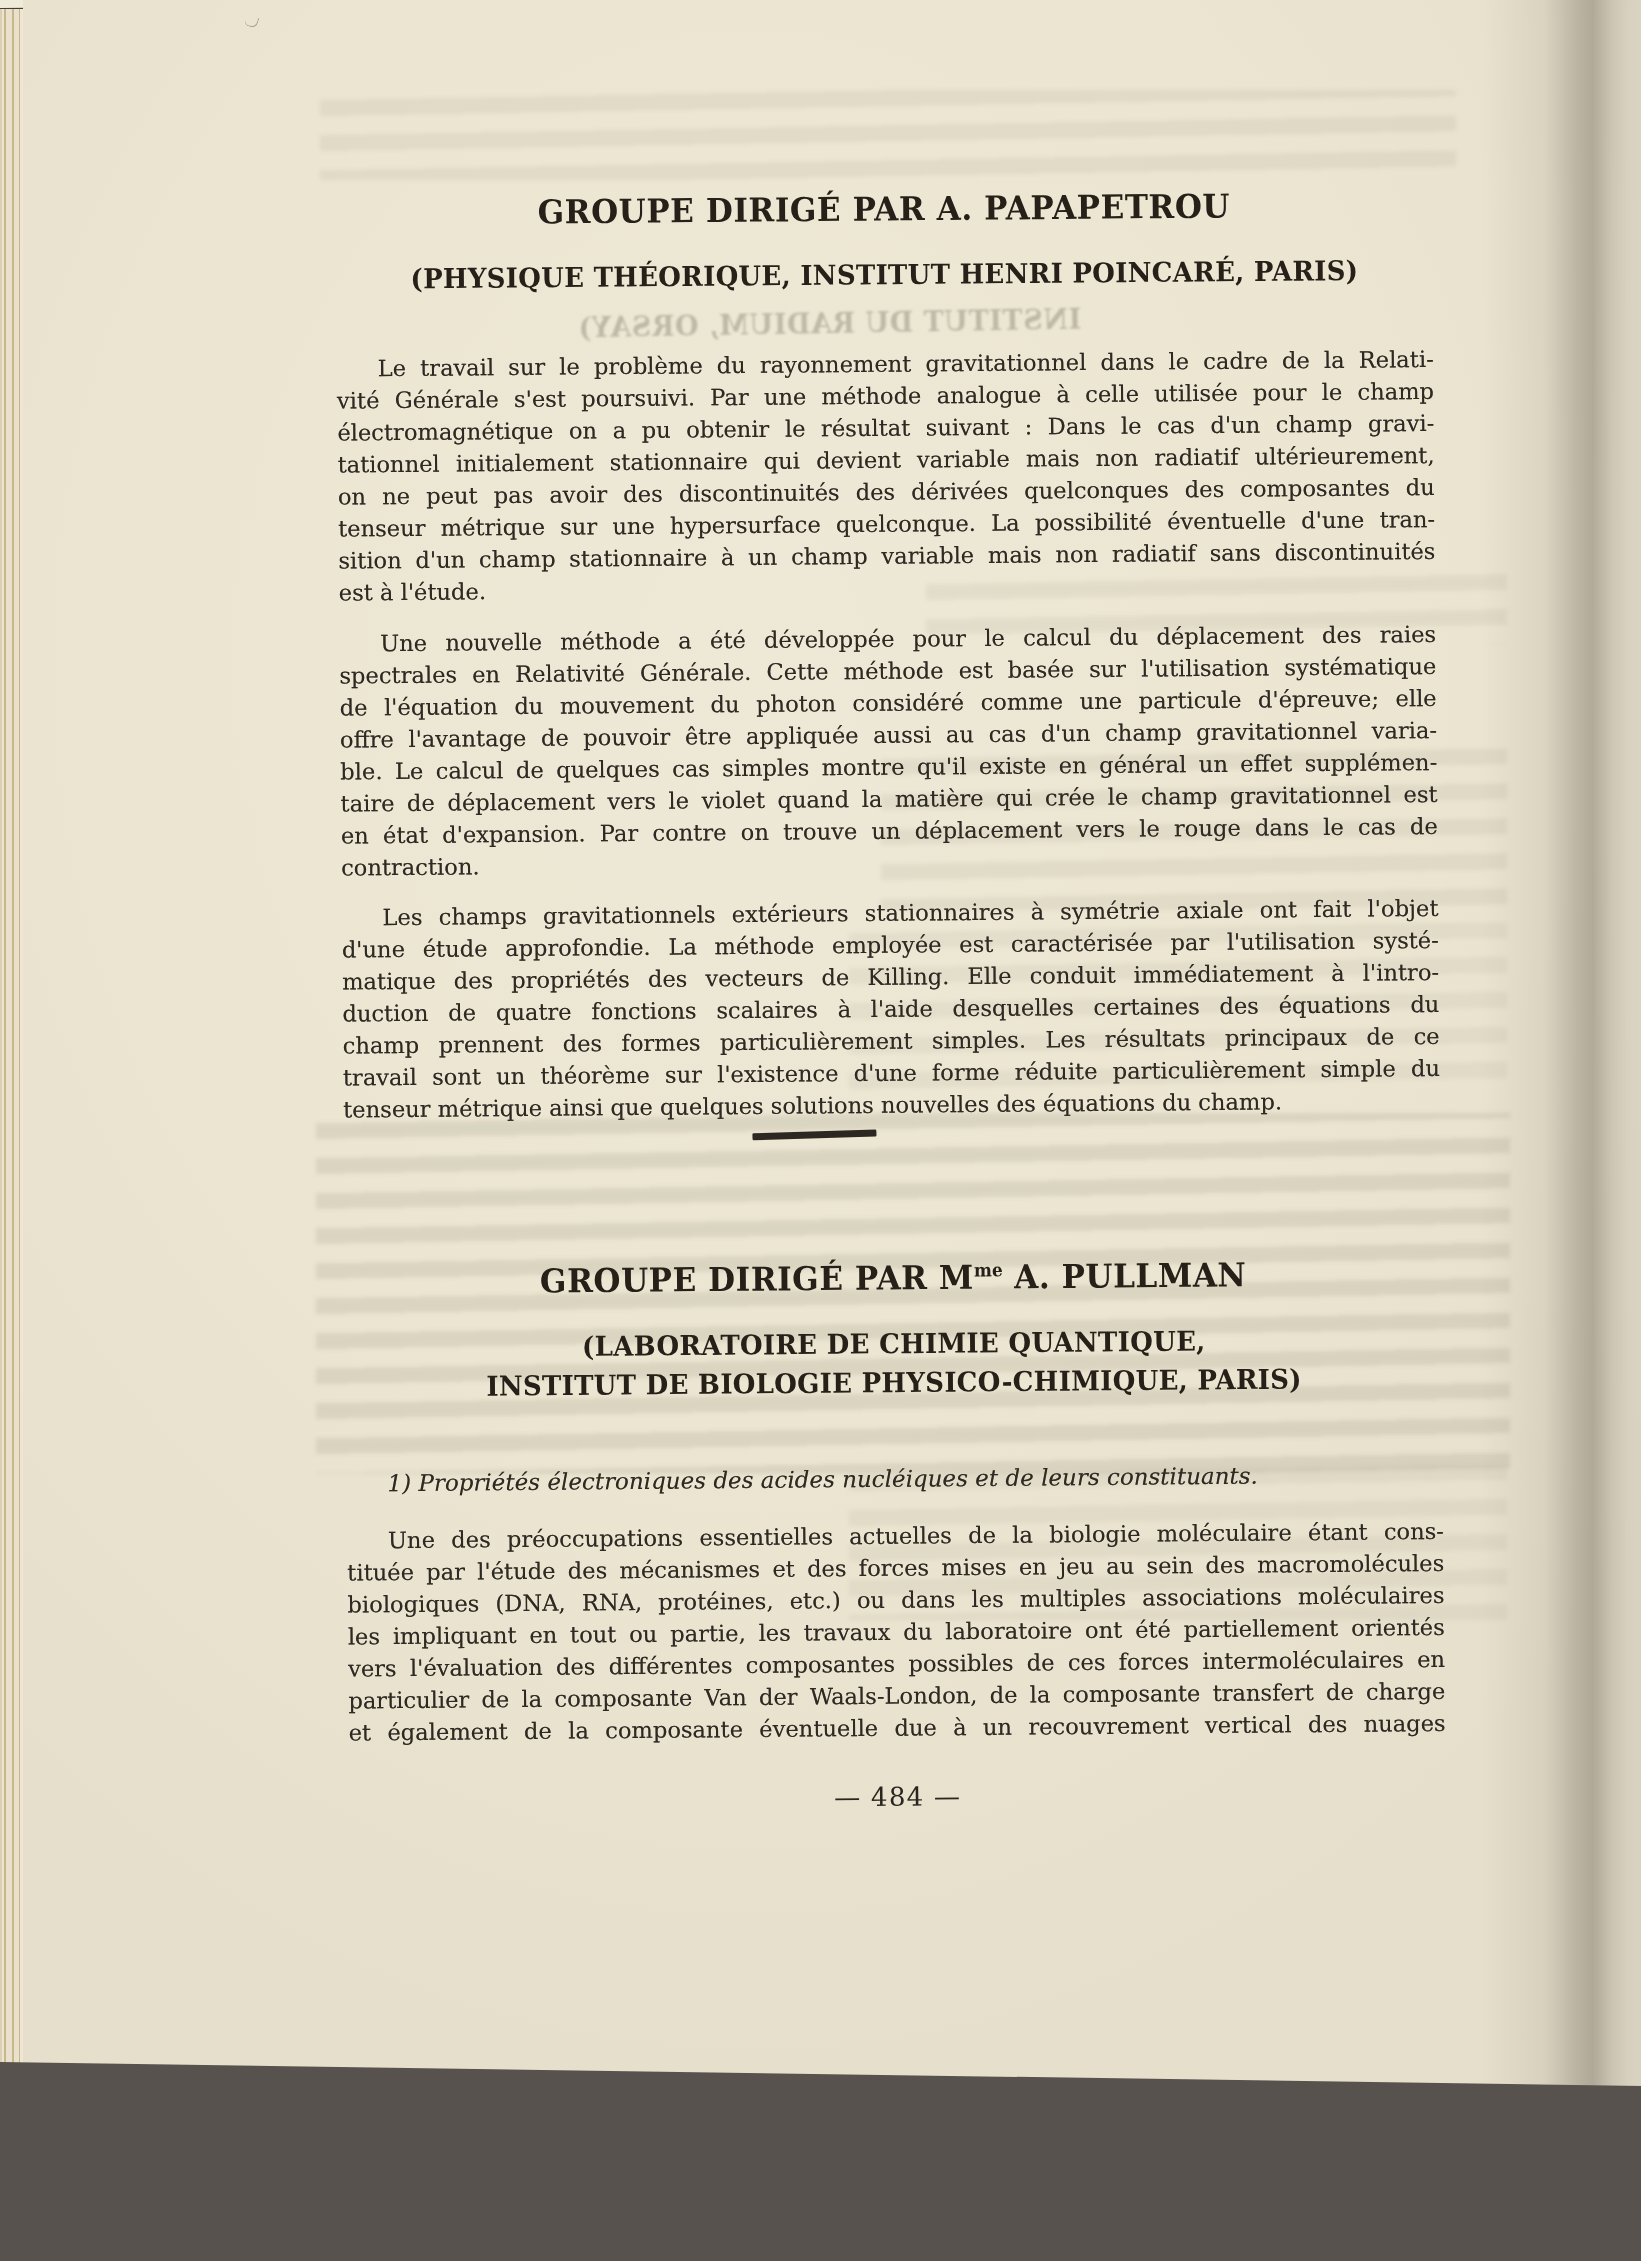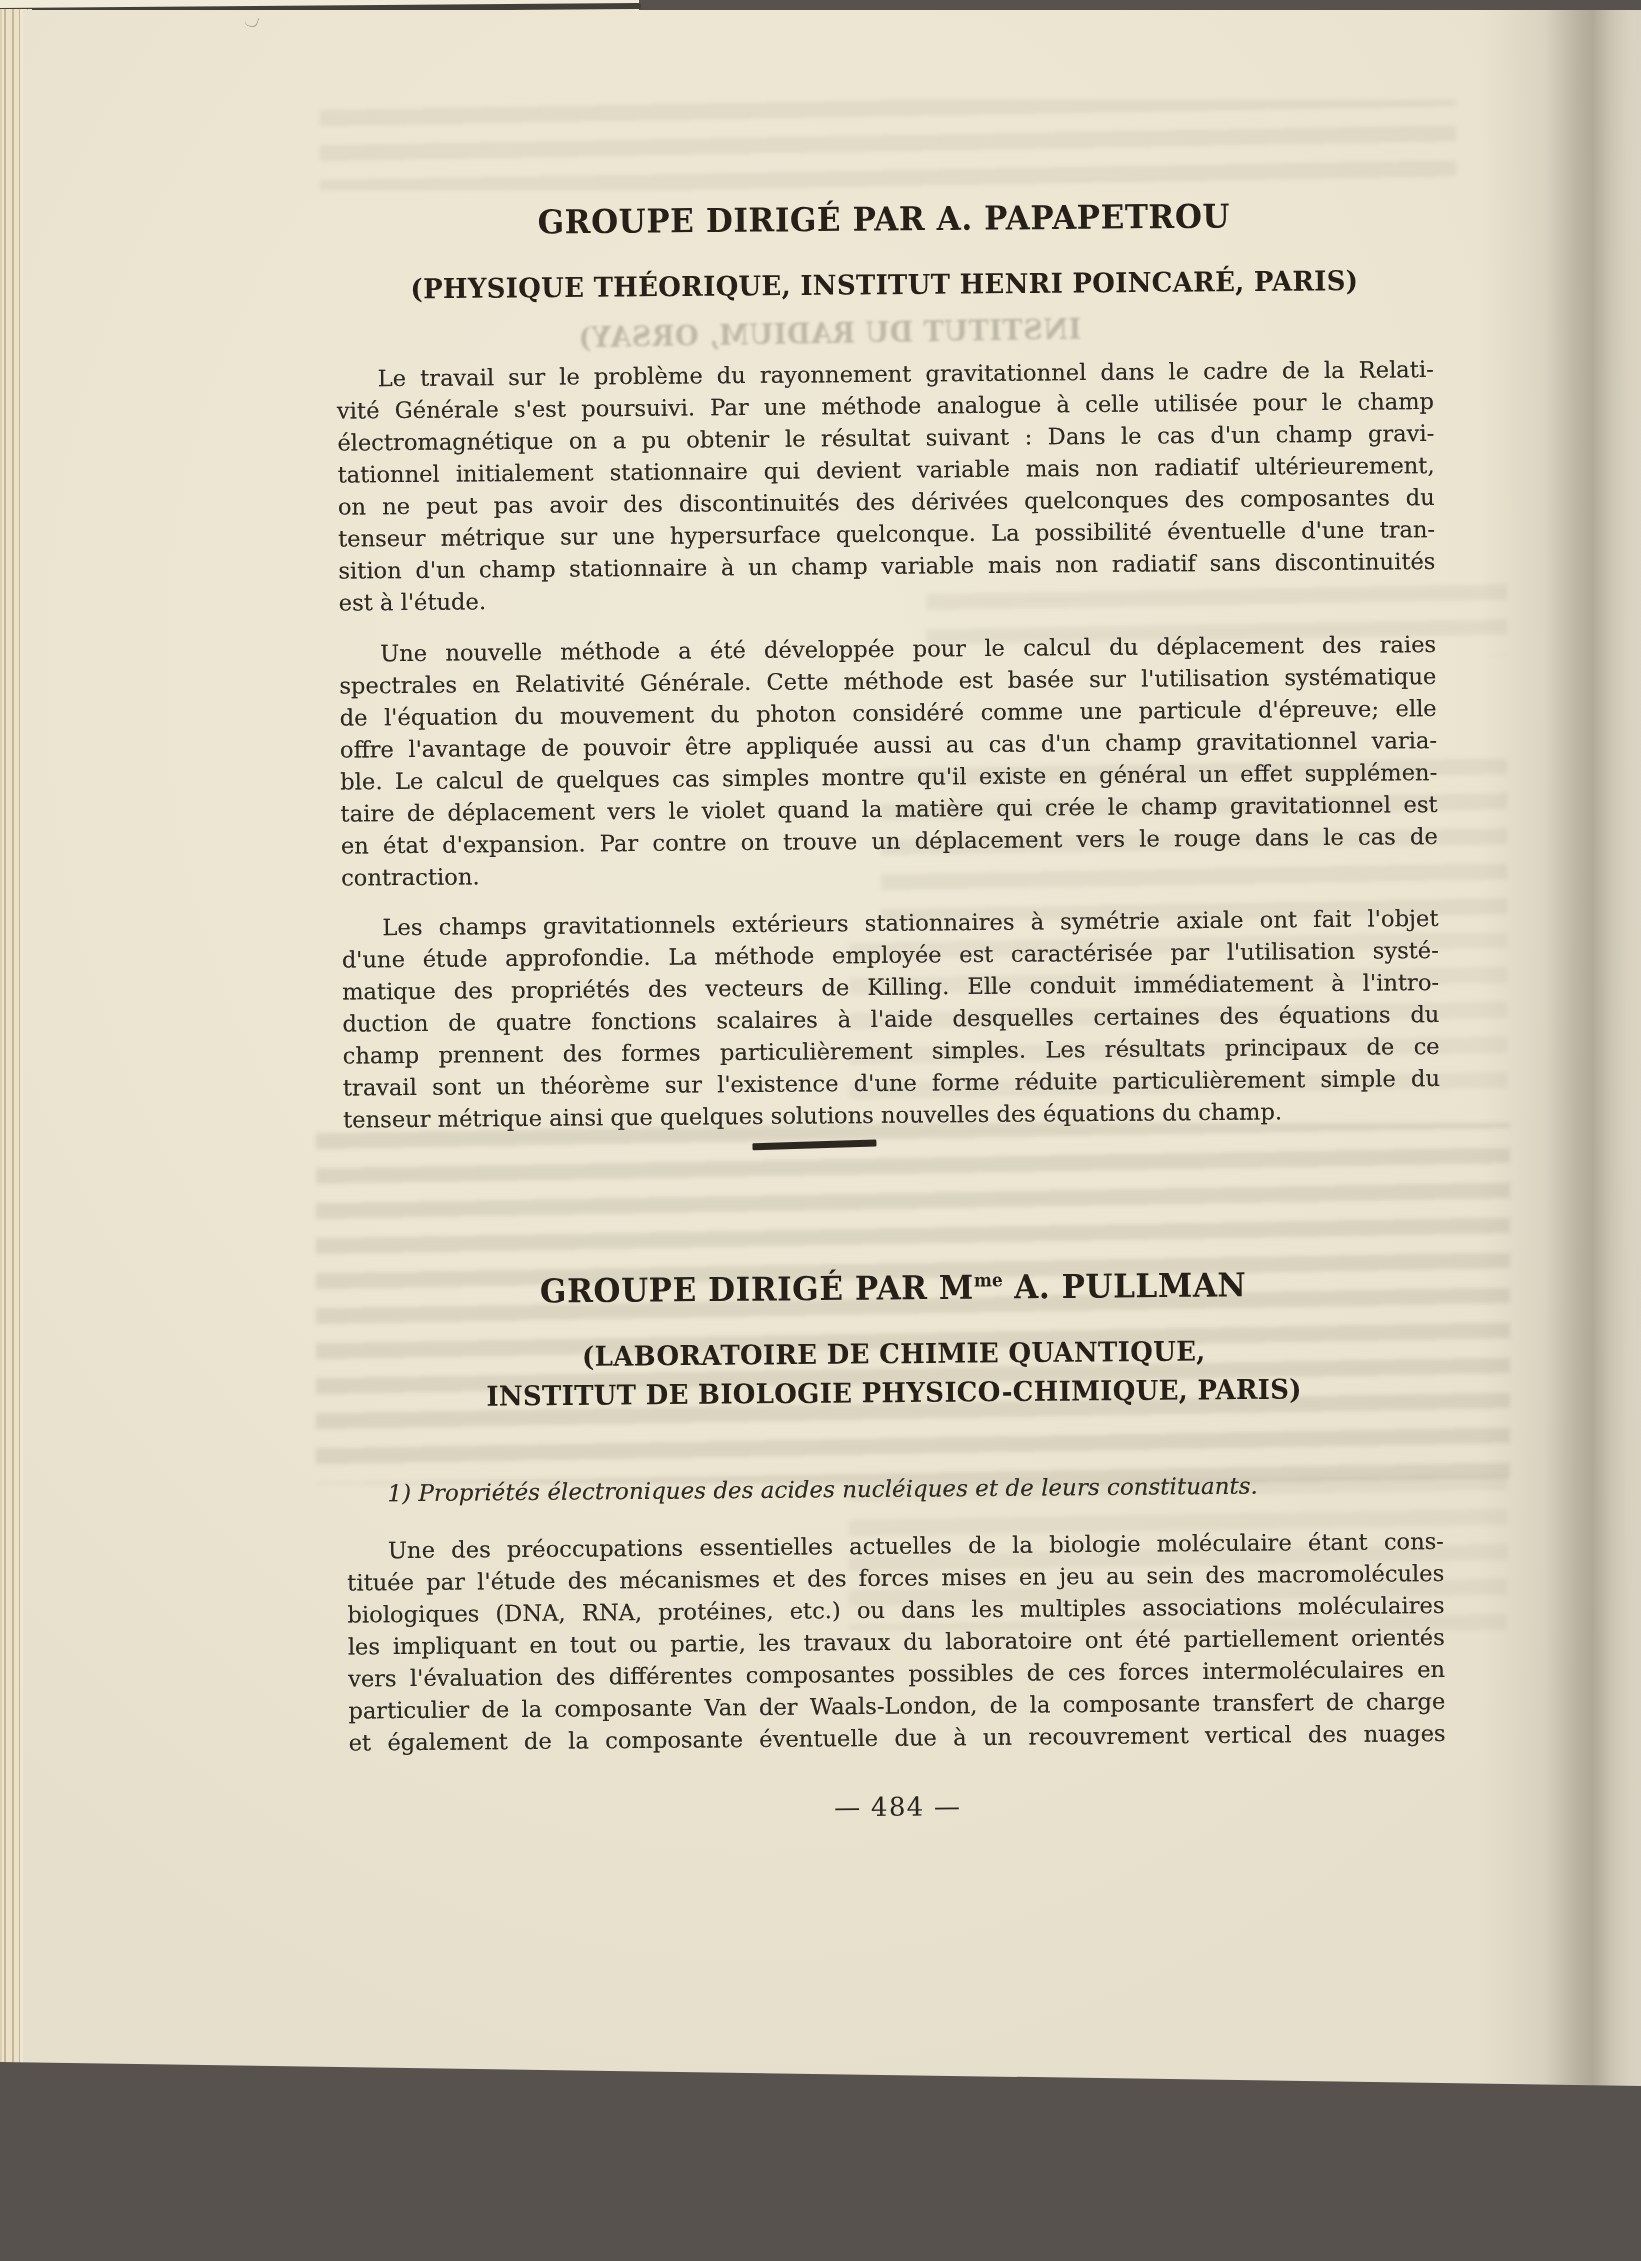--- a/index.html
+++ b/index.html
@@ -12,21 +12,21 @@
   .top-edge-line{position:absolute;left:-3.9px;top:7.7px;width:645px;height:5.8px;background:#443e3a;
     transform:rotate(-0.45deg);transform-origin:left center;border-radius:1.9px;}
   .page-stack{
     position:absolute;left:0;top:9px;width:32px;height:2056px;
     background:linear-gradient(to right,
       #d9d0b6 0 1.9px,#ece4ce 1.9px 4.5px,#c9b68c 4.5px 5.8px,#e9e1cb 5.8px 12.3px,
       #c9b68c 12.3px 13.6px,#e9e1cb 13.6px 18.7px,#c8b489 18.7px 20px,#eee6d0 20px 27px,
       #cbb88e 27px 28px,#ece6d4 28px 32px);
   }
   .page{
-    position:absolute;left:23px;top:10px;width:1618px;height:2207px;
+    position:absolute;left:23px;top:0;width:1618px;height:2207px;
     background:radial-gradient(ellipse 1162px 1420px at 45% 30%, #eee8d6 0%, #ebe5d2 55%, #e6dfcc 100%);
   }
   .gutter-shadow{
     position:absolute;right:0;top:0;width:161px;height:100%;
     background:linear-gradient(to right,
       rgba(95,85,70,0) 0%,
       rgba(95,85,70,0.10) 40%,
       rgba(88,79,65,0.30) 60%,
       rgba(70,62,50,0.34) 70%,
       rgba(140,132,118,0.30) 82%,

